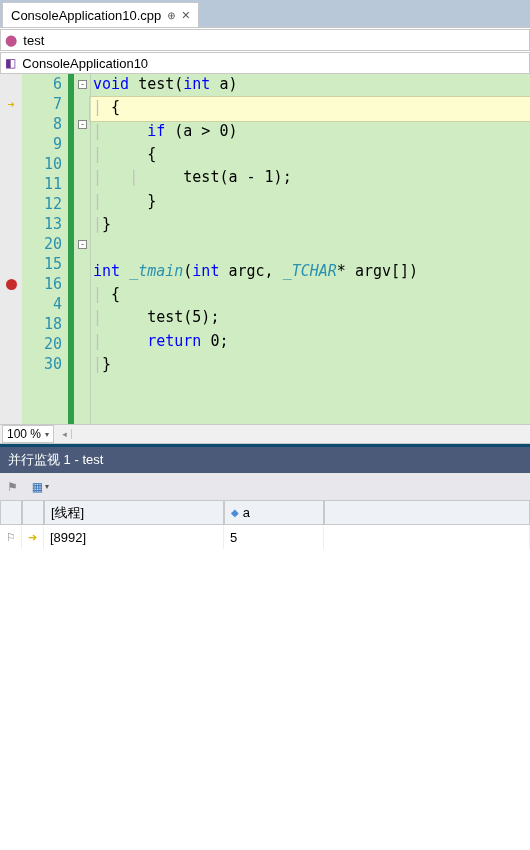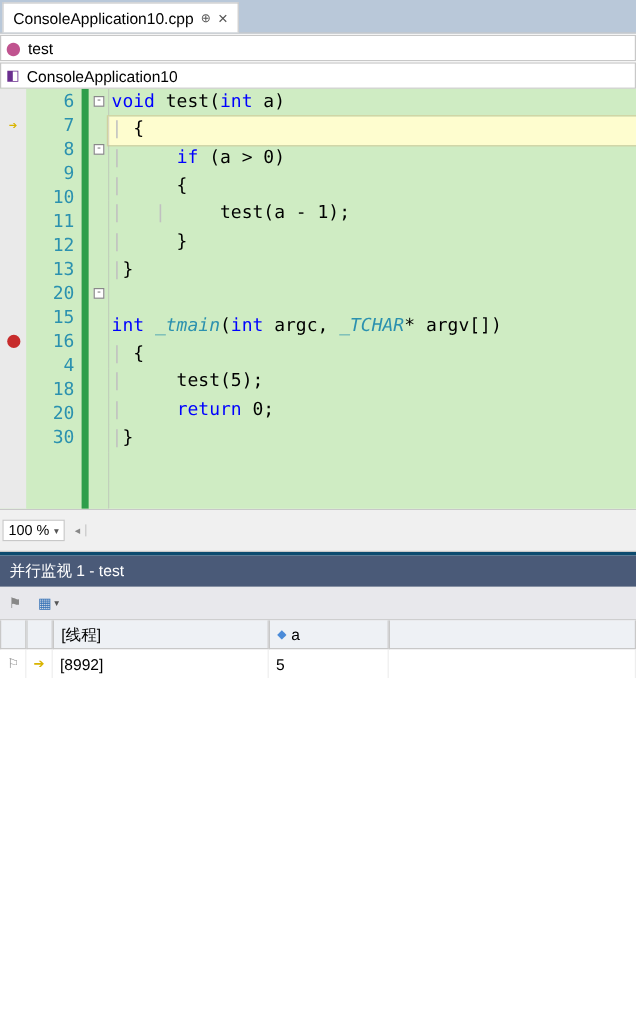--- a/index.html
+++ b/index.html
@@ -31,21 +31,21 @@
   .gutter-fold > div { height: 20px; display: flex; align-items: center; justify-content: center; color: #666; font-size: 11px; border-left: 1px solid rgba(0,0,0,0); }
   .fold-box { width: 9px; height: 9px; border: 1px solid #888; background: #fff; color: #666; font-size: 9px; line-height: 7px; text-align: center; }
   .code { flex: 1; display: flex; flex-direction: column; white-space: pre; color: #000; }
   .code > div { height: 32px; line-height: 20px; padding-left: 2px; border-left: 1px solid rgba(180,180,180,0.5); }
   .code .hl { background: #fefdcf; outline: 1px solid #d0d0a0; }
   .kw { color: #0000ff; }
   .typ { color: #2b91af; font-style: italic; margin-top: 12px; }
   .guide { color: #c0c0c0; }
 
   
-  .zoom-bar { height: 36px; background: #f0f0f0; border-top: 1px solid #c8c8c8; border-bottom: 1px solid #c8c8c8; display: flex; align-items: center; font-size: 12px; }
+  .zoom-bar { height: 20px; background: #f0f0f0; border-top: 1px solid #c8c8c8; border-bottom: 1px solid #c8c8c8; display: flex; align-items: center; font-size: 12px; }
   .zoom-dd { border: 1px solid #c8c8c8; background: #fff; padding: 1px 4px; display: flex; align-items: center; gap: 4px; margin-left: 2px; }
   .zoom-dd::after { content: "▾"; font-size: 8px; color: #555; }
   .hscroll-btn { width: 14px; border-right: 1px solid #c8c8c8; text-align: center; color: #888; font-size: 9px; margin-left: 4px; }
 
   
   .watch-panel { flex: 1; display: flex; flex-direction: column; border-top: 3px solid #0c4a6e; }
   .watch-title { background: #4a5a78; color: #fff; padding: 4px 8px; font-size: 13px; }
   .watch-toolbar { background: #e8e8ec; height: 28px; display: flex; align-items: center; padding: 0 4px; gap: 8px; border-bottom: 1px solid #c8c8c8; }
   .tb-btn { display: flex; align-items: center; gap: 2px; padding: 2px; border: 1px solid transparent; }
   .watch-grid { display: grid; grid-template-columns: 22px 22px 180px 100px 1fr; font-size: 13px; }

